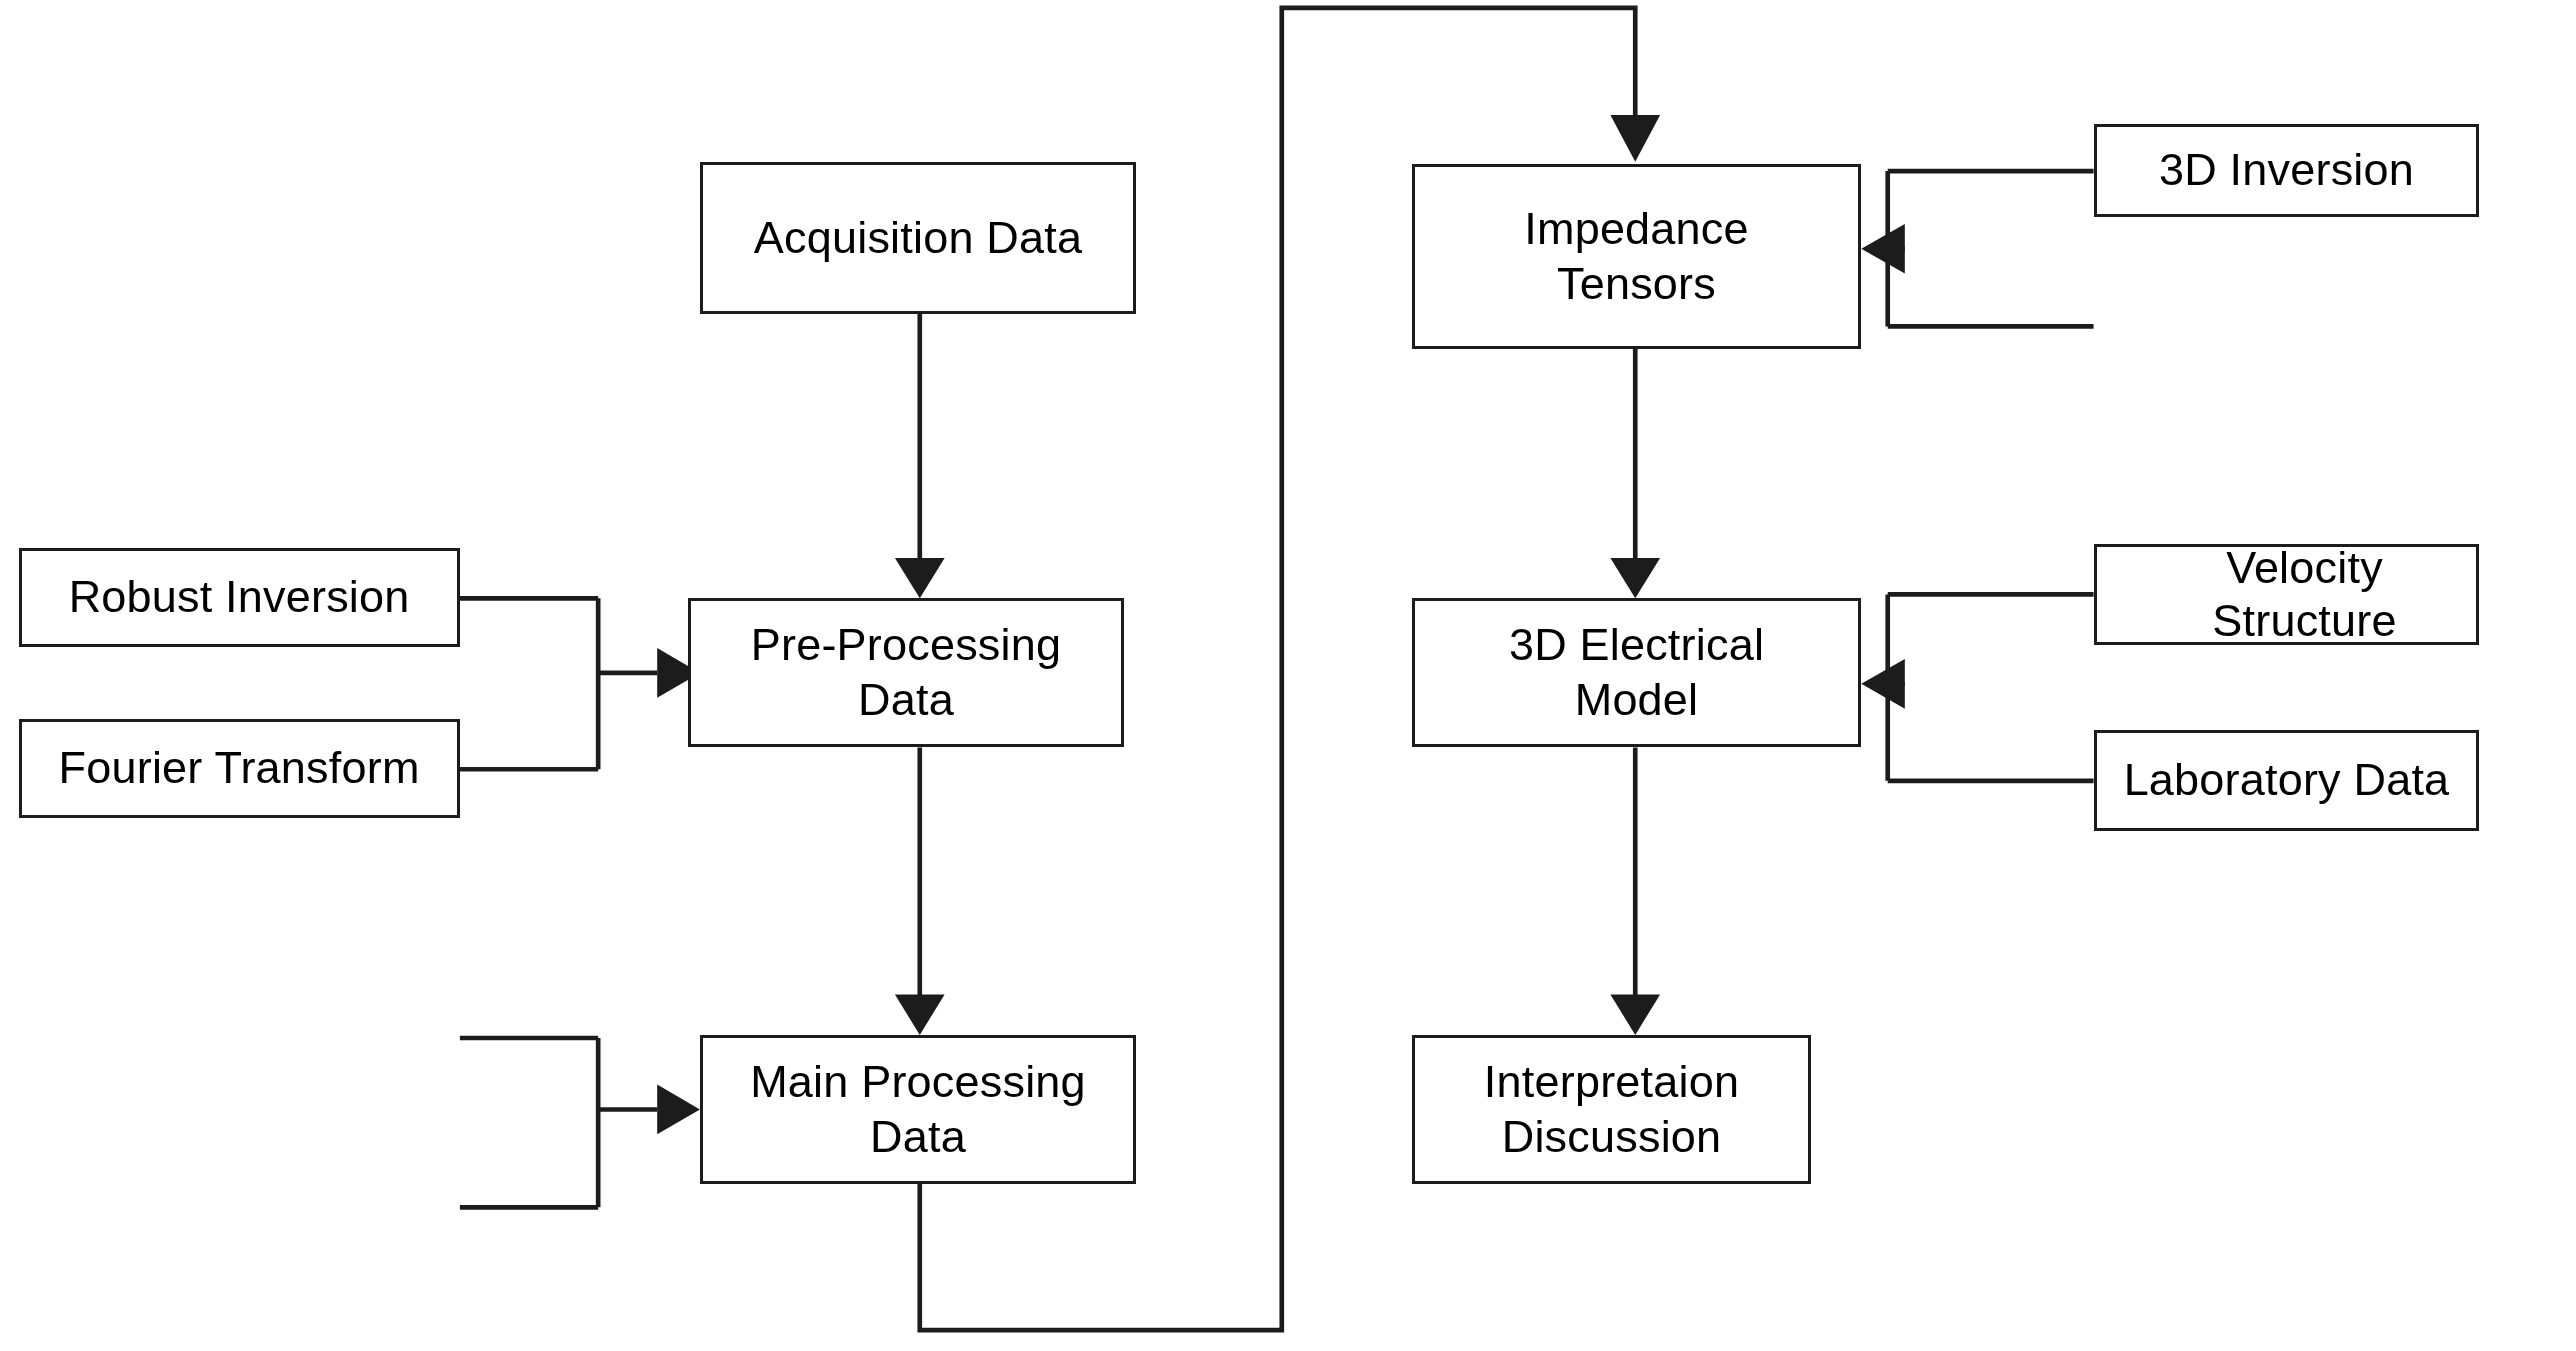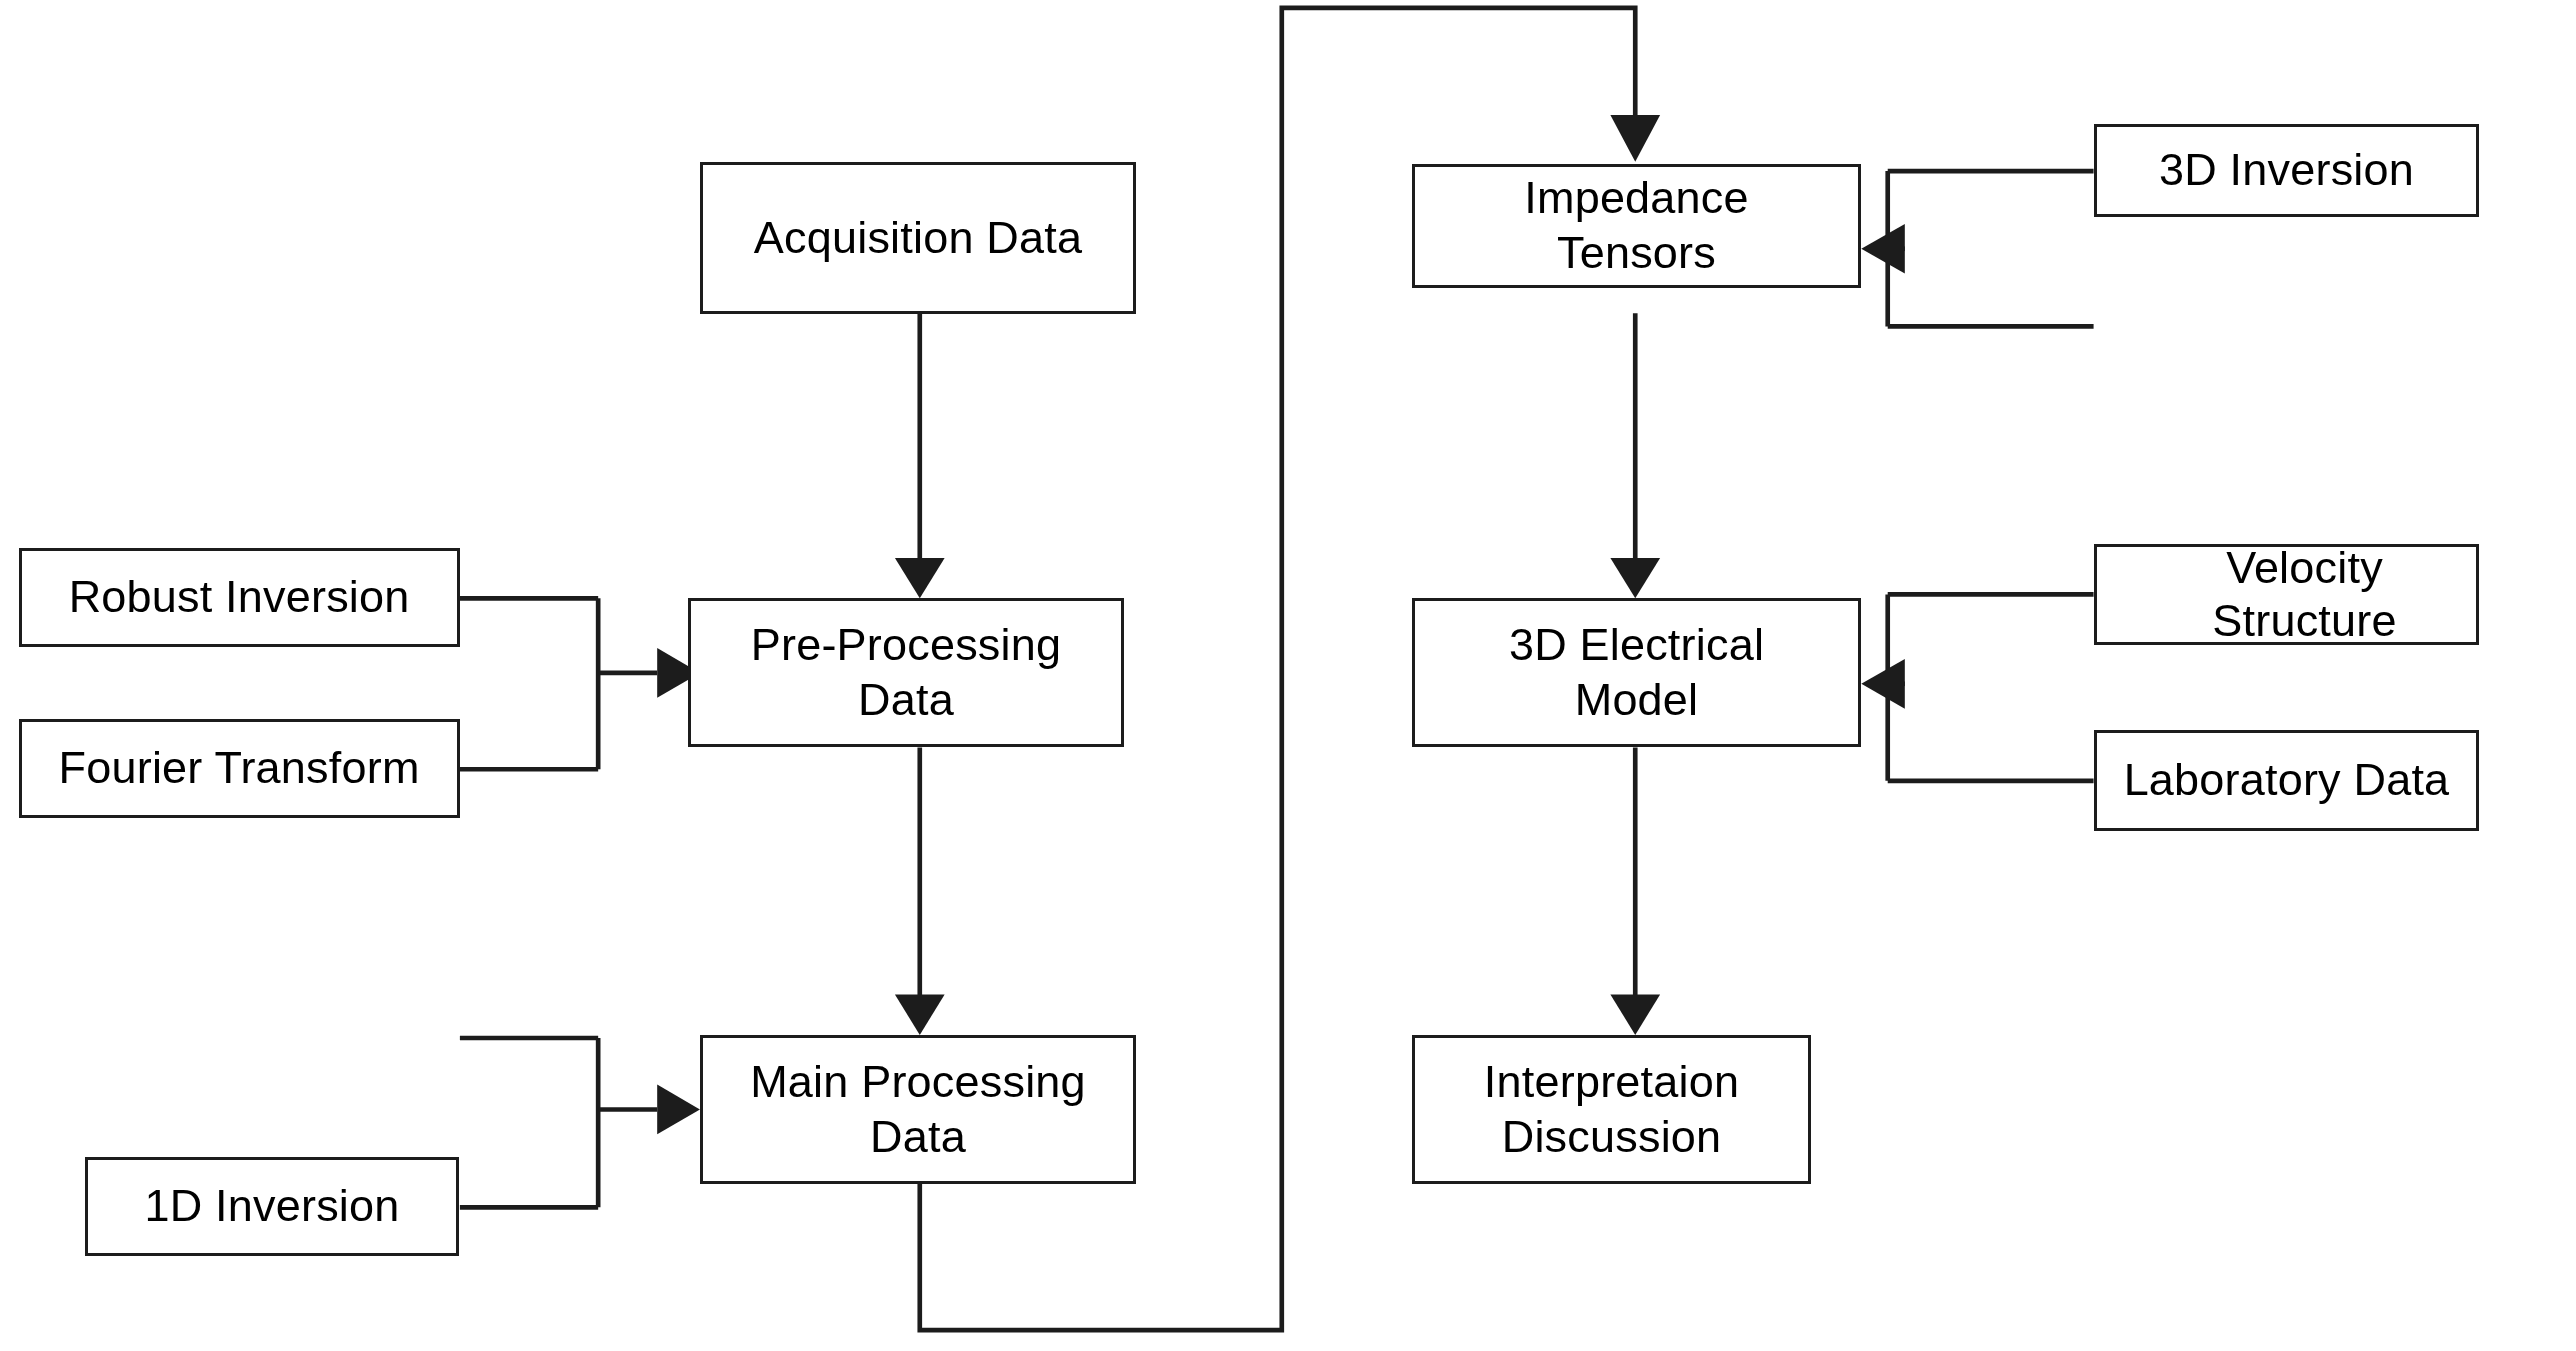--- a/index.html
+++ b/index.html
@@ -144,25 +144,22 @@
 
   <div class="node" style="left:18.6px; top:548px; width:441px; height:99px;">
     <span>Robust  Inversion</span>
   </div>
 
   <div class="node" style="left:18.6px; top:719px; width:441px; height:99px;">
     <span>Fourier Transform</span>
   </div>
 
 
-  <div class="node" style="left:85px; top:1157px; width:374px; height:99px;">
-    <span>1D Inversion</span>
-  </div>
 
-  <div class="node two-line" style="left:1412px; top:164px; width:449px; height:124px;">
+  <div class="node two-line" style="left:1412px; top:164px; width:449px; height:185px;">
     <span>Impedance
 Tensors</span>
   </div>
 
   <div class="node two-line" style="left:1412px; top:598px; width:449px; height:149px;">
     <span>3D Electrical
 Model</span>
   </div>
 
   <div class="node two-line" style="left:1412px; top:1035px; width:399px; height:149px;">

